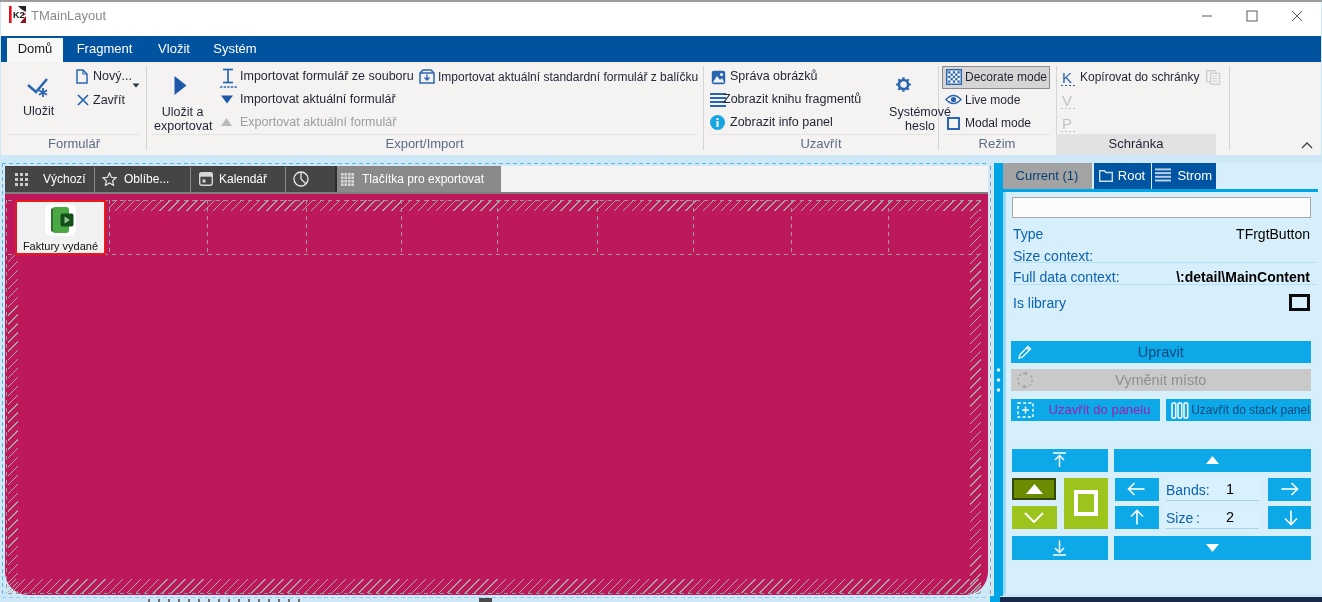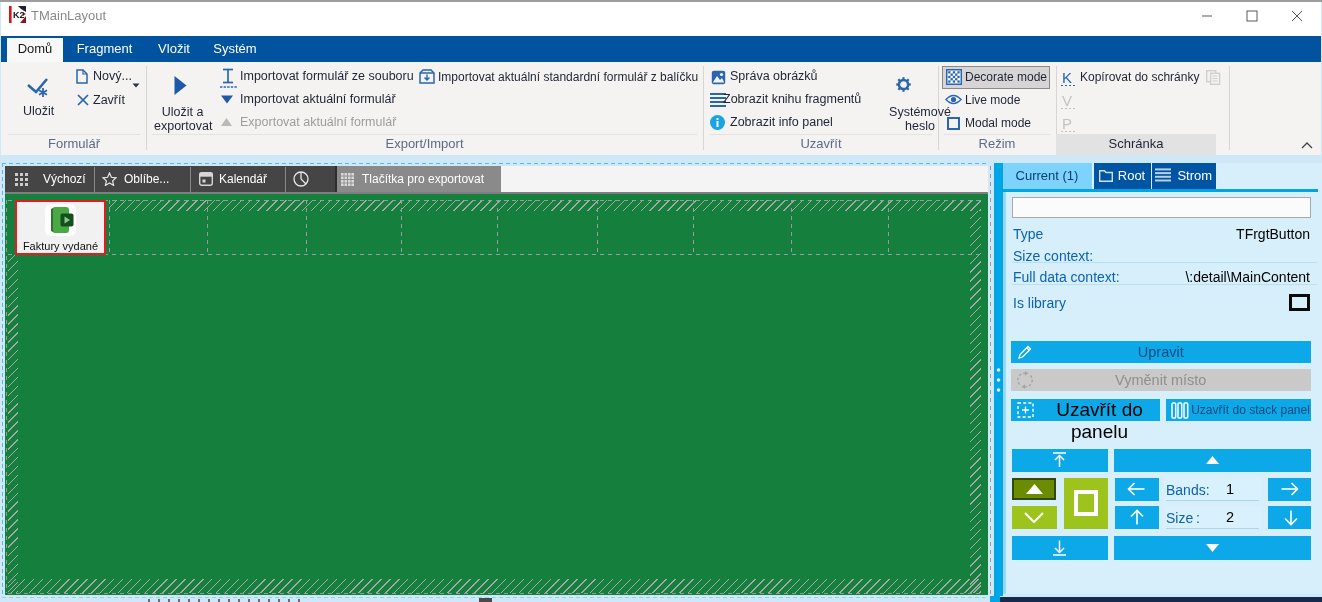--- a/index.html
+++ b/index.html
@@ -15,21 +15,21 @@
 #tab-domu{background:#f8f8f8;color:#1a1a1a;top:38px;height:24px;line-height:22px;}
 
 #ribbon{left:1px;top:62px;width:1320px;height:93px;background:#f4f3f2;}
 .gdiv{position:absolute;top:4px;width:1px;height:84px;background:#d8d6d4;}
 .glabel{position:absolute;top:72px;height:21px;line-height:20px;color:#5d6b85;font-size:13px;text-align:center;}
 .glabline{position:absolute;top:72px;height:1px;background:#e4e2e0;}
 .ritem{position:absolute;font-size:12.5px;color:#1e2433;white-space:nowrap;}
 .rgray{color:#9d9d9d;}
 
 #designer-band{left:0;top:155px;width:994px;height:447px;background:#cfe8f7;}
-#canvas{left:5px;top:166px;width:983px;height:429px;background:#15803d;}
+#canvas{left:5px;top:166px;width:983px;height:429px;background:#be185d;border-radius:23px;}
 .dtab{position:absolute;top:0;height:26px;color:#fff;font-size:12px;}
 #dtabline{position:absolute;left:0;top:26px;width:983px;height:2px;background:#7f7f7f;}
 .hatch{position:absolute;background:repeating-linear-gradient(135deg,rgba(0,0,0,0) 0 5.3px,#a8a8a8 5.3px 6.3px);}
 .dashv{position:absolute;width:1px;background-image:repeating-linear-gradient(180deg,#9a9a9a 0 4px,rgba(0,0,0,0) 4px 8px);}
 .dashh{position:absolute;height:1px;background-image:repeating-linear-gradient(90deg,#9a9a9a 0 4px,rgba(0,0,0,0) 4px 8px);}
 .cydashh{position:absolute;height:1px;background-image:repeating-linear-gradient(90deg,#55bce9 0 4px,rgba(0,0,0,0) 4px 7px);}
 .cydashv{position:absolute;width:1px;background-image:repeating-linear-gradient(180deg,#55bce9 0 4px,rgba(0,0,0,0) 4px 7px);}
 
 #splitter{left:994px;top:163px;width:9px;height:433px;background:#00a5e6;}
 #rpanel{left:1007px;top:163px;width:315px;height:433px;background:#d7eefb;}
@@ -328,40 +328,40 @@
 <svg class="abs" style="left:994px;top:365px;" width="9" height="30" viewBox="0 0 9 30">
     <g fill="#eaf8fe">
       <circle cx="4.5" cy="5" r="1.8"></circle>
       <circle cx="4.5" cy="15" r="1.8"></circle>
       <circle cx="4.5" cy="25" r="1.8"></circle>
     </g>
   </svg>
 <div class="abs" id="rpanel" style="left:1002.5px;top:163px;width:319.5px;height:431px;background:#d7eefb;"></div>
 <div class="abs" style="left:1002.5px;top:191.5px;width:3.5px;height:402px;background:#96daf6;"></div>
 <div id="rpanel-content">
-<div class="ptab" style="left:1002.5px;top:163px;width:89px;height:25.5px;background:#7dd3fc;color:#083f74;">Current (1)</div>
+<div class="ptab" style="left:1002.5px;top:163px;width:89px;height:25.5px;background:#a3a3a3;color:#083f74;">Current (1)</div>
 <div class="ptab" style="left:1093.5px;top:163px;width:57px;height:25.5px;background:#0055a3;color:#fff;"><svg style="display:inline-block;vertical-align:-2px;margin-right:5px;" width="14" height="12" viewBox="0 0 14 12">
         <path d="M0.7 11.3 L0.7 0.7 L5.5 0.7 L7 2.5 L13.3 2.5 L13.3 11.3 Z" fill="none" stroke="#cfe0ef" stroke-width="1.4"></path>
       </svg>Root</div>
 <div class="ptab" style="left:1152px;top:163px;width:63.5px;height:25.5px;background:#0055a3;color:#fff;"><svg style="display:inline-block;vertical-align:-2px;margin-right:6px;" width="16" height="14" viewBox="0 0 16 14">
         <g stroke="#b9cfe4" stroke-width="2">
           <line x1="0" y1="1.4" x2="16" y2="1.4"></line>
           <line x1="0" y1="5.1" x2="16" y2="5.1"></line>
           <line x1="0" y1="8.8" x2="16" y2="8.8"></line>
           <line x1="0" y1="12.5" x2="16" y2="12.5"></line>
         </g>
       </svg>Strom</div>
 <div class="abs" style="left:1002.5px;top:188.5px;width:315.5px;height:3px;background:#00a5e6;"></div>
 <div class="abs" style="left:1012px;top:197px;width:297px;height:19px;background:#fbfbfb;border:1px solid #a8a8a8;"></div>
 <div class="plabel" style="left:1013px;top:226px;">Type</div>
 <div class="pvalue" style="left:1100px;top:226px;width:210px;">TFrgtButton</div>
 <div class="plabel" style="left:1013px;top:247.5px;">Size context:</div>
 <div class="underline" style="left:1012px;top:262px;width:305px;"></div>
 <div class="plabel" style="left:1013px;top:269px;">Full data context:</div>
-<div class="pvalue" style="left:1100px;top:269px;width:210px;font-weight:normal;">\:detail\MainContent</div>
+<div class="pvalue" style="left:1100px;top:269px;width:210px;font-weight:bold;">\:detail\MainContent</div>
 <div class="underline" style="left:1012px;top:283.5px;width:305px;"></div>
 <div class="plabel" style="left:1013px;top:294.5px;">Is library</div>
 <div class="abs" style="left:1288.5px;top:293.5px;width:15px;height:11px;border:3px solid #0a0a0a;"></div>
 
 <div class="navbtn" style="left:1011px;top:340.5px;width:299.5px;height:22px;"></div>
 <svg class="abs" style="left:1017px;top:343.5px;" width="16" height="16" viewBox="0 0 16 16">
       <g fill="none" stroke="#fff" stroke-width="1.3">
         <path d="M2 14 L3 10.5 L11 2.5 L13.5 5 L5.5 13 Z"></path>
         <line x1="9.7" y1="3.8" x2="12.2" y2="6.3"></line>
       </g>
@@ -378,21 +378,21 @@
     </svg>
 <div class="abs" style="left:1011px;top:369px;width:299.5px;height:22px;line-height:22px;text-align:center;color:#8f8f8f;font-size:14.5px;">Vyměnit místo</div>
 <div class="navbtn" style="left:1011px;top:399px;width:148.5px;height:22px;"></div>
 <svg class="abs" style="left:1017px;top:402px;" width="17" height="16" viewBox="0 0 17 16">
       <rect x="1" y="1" width="15" height="14" fill="none" stroke="#fff" stroke-width="1.4" stroke-dasharray="3 2.2"></rect>
       <g stroke="#fff" stroke-width="1.4">
         <line x1="8.5" y1="4.5" x2="8.5" y2="11.5"></line>
         <line x1="5" y1="8" x2="12" y2="8"></line>
       </g>
     </svg>
-<div class="abs" style="left:1040px;top:399px;width:119px;height:38px;line-height:22px;text-align:center;color:#000000;font-size:19px;">Uzavřít do panelu</div>
+<div class="abs" style="left:1040px;top:399px;width:119px;height:38px;line-height:22px;text-align:center;color:#a21caf;font-size:13px;">Uzavřít do panelu</div>
 <div class="navbtn" style="left:1165.5px;top:399px;width:145px;height:22px;"></div>
 <svg class="abs" style="left:1171px;top:401.5px;" width="18" height="17" viewBox="0 0 18 17">
       <g fill="none" stroke="#fff" stroke-width="1.5">
         <rect x="1" y="1" width="3.7" height="15" rx="1"></rect>
         <rect x="7" y="1" width="3.7" height="15" rx="1"></rect>
         <rect x="13" y="1" width="3.7" height="15" rx="1"></rect>
       </g>
     </svg>
 <div class="abs" style="left:1190px;top:399px;width:121px;height:22px;line-height:22px;text-align:center;color:#084a7e;font-size:12px;white-space:nowrap;">Uzavřít do stack panel</div>
 

